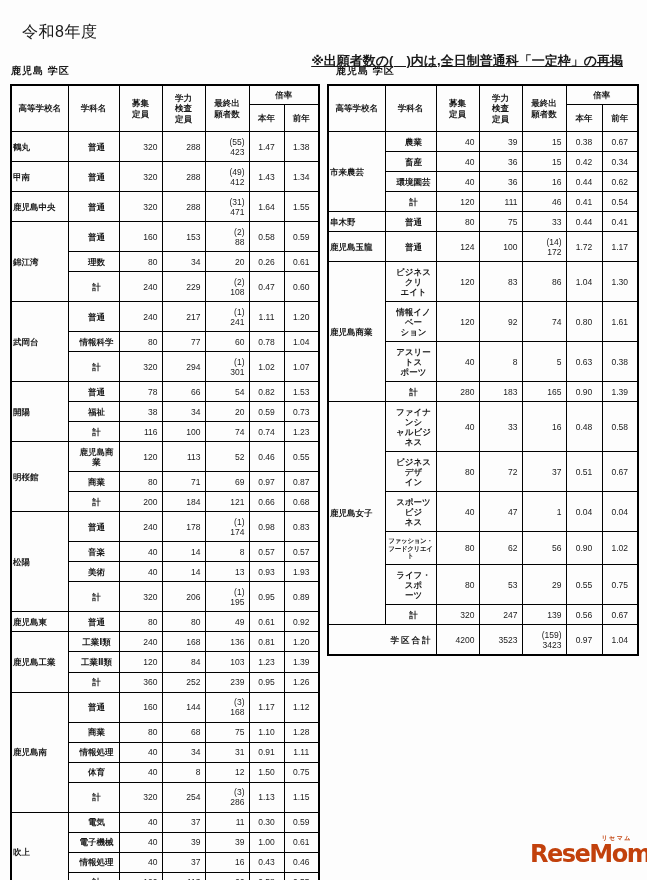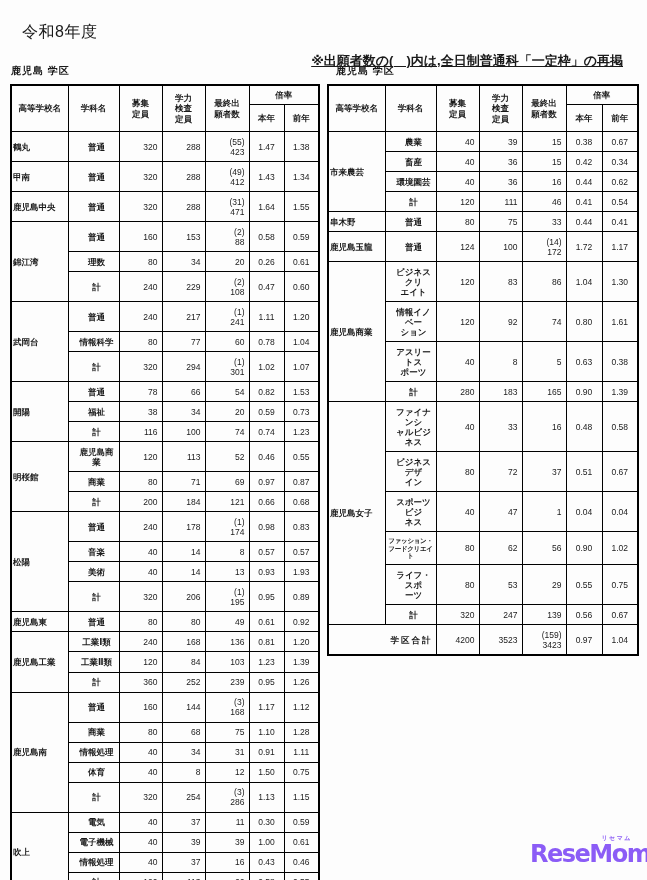--- a/index.html
+++ b/index.html
@@ -639,18 +639,18 @@
           <td class="num app">
             <div class="app-note">(159)</div>
             <div class="app-val">3423</div>
           </td>
           <td class="ratio">0.97</td>
           <td class="ratio">1.04</td>
         </tr>
       </tbody>
   </table>
 
-  <div class="logo" style="color: #8b5cf6;">
+  <div class="logo" style="color: #c2410c;">
     <span class="logo-ruby">リセマム</span>
     <span class="logo-word"><span>ReseMom</span></span>
   </div>
 
 </div>
 
 </body></html>

